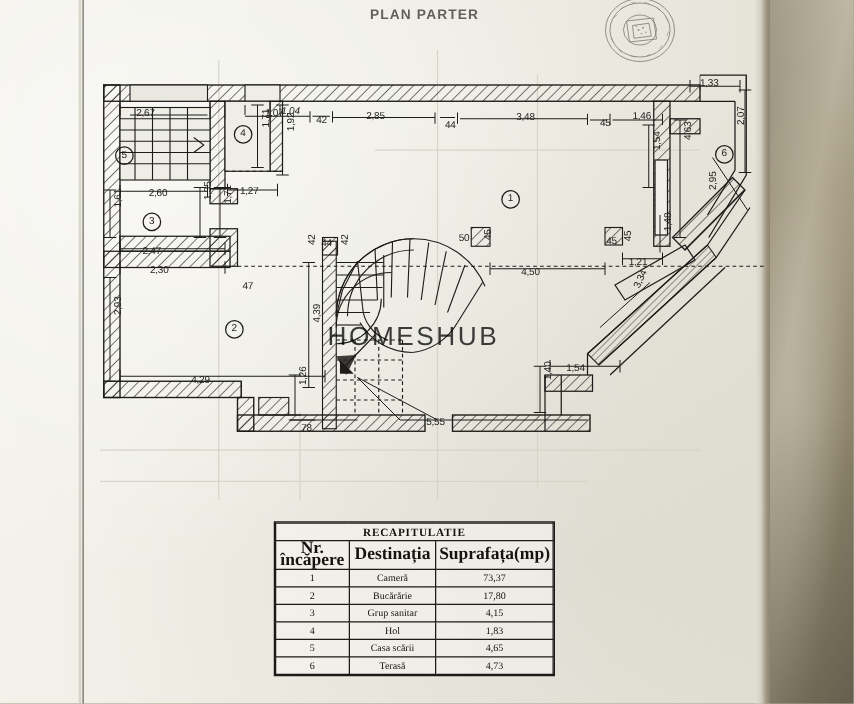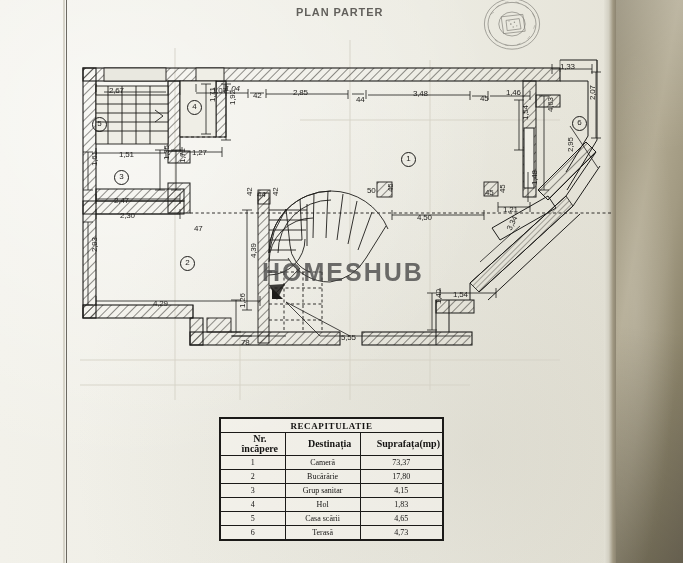--- a/index.html
+++ b/index.html
@@ -45,22 +45,22 @@
   .txt{position:absolute;color:#262522;white-space:nowrap;}
   .dim{font-size:8px;letter-spacing:-.2px;color:#1e1d1b;font-family:"Liberation Sans",sans-serif;}
 
   #title{
     left:296px;top:6px;font-size:11px;font-weight:bold;letter-spacing:.9px;
     color:#4a4844;opacity:.85;
   }
 
   
   #wm{
-    position:absolute;left:262px;top:258px;font-size:25px;letter-spacing:2px;
-    color:#404040;font-weight:bold;opacity:.75;
+    position:absolute;left:262px;top:258px;font-size:21px;letter-spacing:2px;
+    color:#000000;font-weight:normal;opacity:.75;
   }
 
   
   #stamp{position:absolute;left:476px;top:-6px;width:72px;height:60px;opacity:.62;}
 
   
   .rn{
     position:absolute;width:13px;height:13px;border:1px solid #1d1c1a;border-radius:50%;
     font-size:8px;line-height:12px;text-align:center;color:#1d1c1a;background:transparent;
   }
@@ -68,21 +68,21 @@
   
   #tbl{
     position:absolute;left:219px;top:417px;width:223px;
     border:1px solid #1b1a18;background:rgba(247,246,240,.55);
   }
   #tbl table{border-collapse:collapse;width:100%;}
   #tbl td{
     border:1px solid #1b1a18;font-size:8px;color:#141312;text-align:center;
     padding:1px 2px;height:11px;line-height:10px;font-family:Liberation Serif, serif;
   }
-  #tbl td.hd{font-weight:bold;font-size:10px;padding-left:16px;}
+  #tbl td.hd{font-weight:bold;font-size:14px;}
   #tbl td.tt{font-weight:bold;font-size:9px;letter-spacing:.6px;}
   #tbl td.bold{font-weight:bold;}
   #tbl td.l{width:70px;}
   #tbl td.m{width:90px;}
   #tbl td.r{width:63px;}
   svg{display:block;}
 </style>
 </head>
 <body>
 
@@ -405,21 +405,21 @@
       <div class="txt dim" style="left: 356px; top: 95px;">44</div>
       <div class="txt dim" style="left: 413px; top: 89px;">3,48</div>
       <div class="txt dim" style="left: 480px; top: 94px;">45</div>
       <div class="txt dim" style="left: 506px; top: 88px;">1,46</div>
       <div class="txt dim" style="left: 560px; top: 62px;">1,33</div>
       <div class="txt dim" style="left: 588px; top: 100px; transform-origin: 0px 0px; transform: rotate(-90deg);">2,07</div>
       <div class="txt dim" style="left: 208px; top: 102px; transform-origin: 0px 0px; transform: rotate(-90deg);">1,71</div>
       <div class="txt dim" style="left: 228px; top: 105px; transform-origin: 0px 0px; transform: rotate(-90deg);">1,92</div>
       <div class="txt dim" style="left: 521px; top: 120px; transform-origin: 0px 0px; transform: rotate(-90deg);">1,54</div>
       <div class="txt dim" style="left: 546px; top: 112px; transform-origin: 0px 0px; transform: rotate(-90deg);">4,63</div>
-      <div class="txt dim" style="left: 119px; top: 150px;">1,51</div>
+      <div class="txt dim" style="left: 119px; top: 150px;">2,60</div>
       <div class="txt dim" style="left: 192px; top: 148px;">1,27</div>
       <div class="txt dim" style="left: 90px; top: 166px; transform-origin: 0px 0px; transform: rotate(-90deg);">1,61</div>
       <div class="txt dim" style="left: 162px; top: 160px; transform-origin: 0px 0px; transform: rotate(-90deg);">1,35</div>
       <div class="txt dim" style="left: 178px; top: 163px; transform-origin: 0px 0px; transform: rotate(-90deg);">1,71</div>
       <div class="txt dim" style="left: 566px; top: 152px; transform-origin: 0px 0px; transform: rotate(-90deg);">2,95</div>
       <div class="txt dim" style="left: 114px; top: 196px;">2,47</div>
       <div class="txt dim" style="left: 120px; top: 211px; text-align: center;">2,30</div>
       <div class="txt dim" style="left: 166px; top: 224px; margin-left: 28px;">47</div>
       <div class="txt dim" style="left: 257px; top: 190px;">44</div>
       <div class="txt dim" style="left: 245px; top: 196px; transform-origin: 0px 0px; transform: rotate(-90deg);">42</div>

